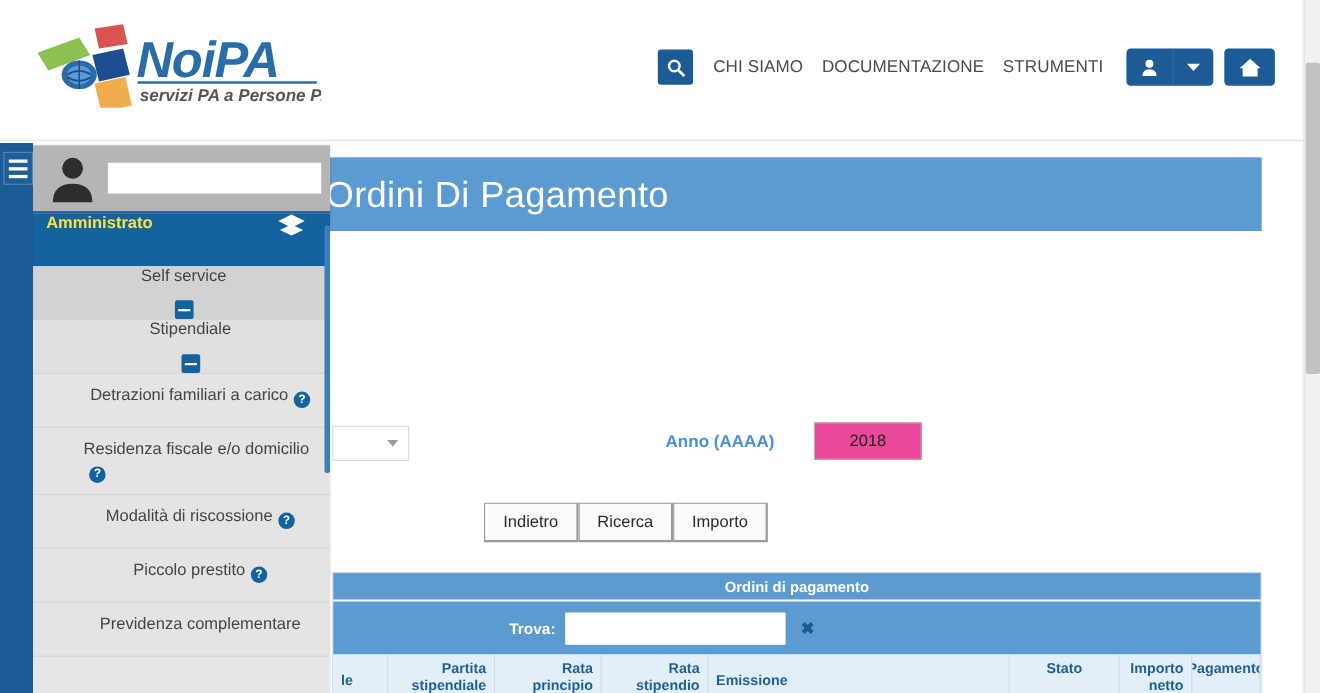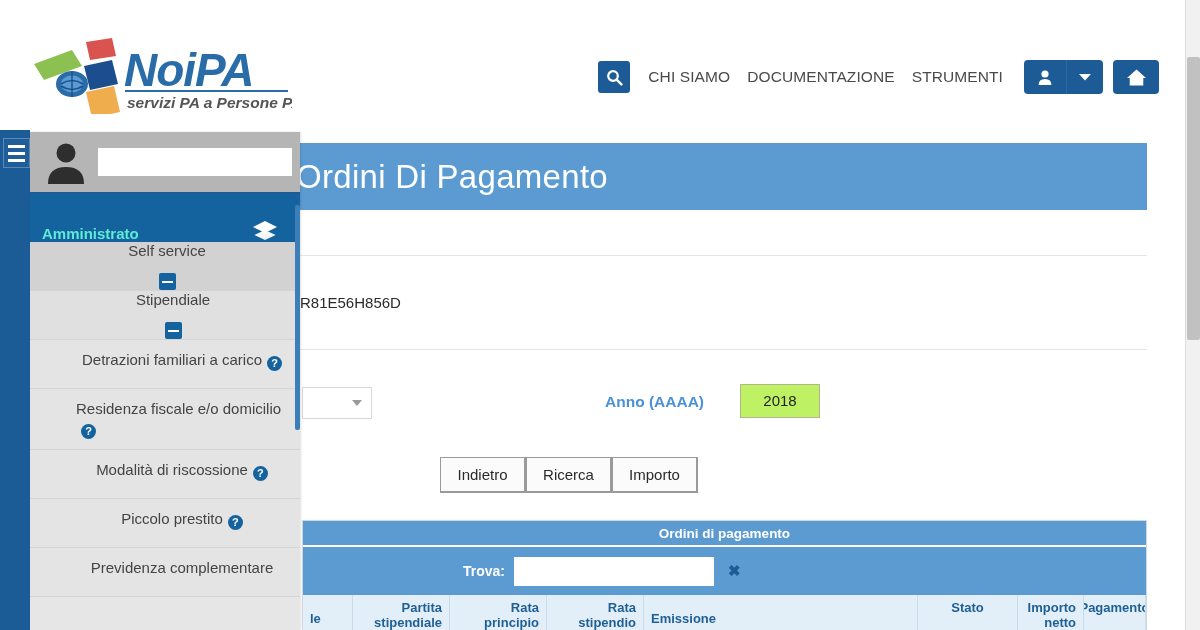--- a/index.html
+++ b/index.html
@@ -13,21 +13,21 @@
   }
   #page {
     position: relative;
     width: 1200px; height: 630px;
     overflow: hidden;
     background: #ffffff;
   }
 
   
   .site-header {
-    position: absolute; left: 0; top: 16px;
+    position: absolute; left: 0; top: 0;
     width: 1185px; height: 128px;
     background: #ffffff;
     border-bottom: 1px solid #e2e2e2;
   }
   .logo-wrap {
     position: absolute; left: 24px; top: 18px;
     width: 270px; height: 80px;
   }
   .logo-svg { display: block; }
 
@@ -118,22 +118,22 @@
   }
   .sb-avatar { width: 52px; height: 44px; flex: 0 0 52px; }
   .sb-name-field {
     flex: 1; height: 28px;
     background: #ffffff;
     margin-left: 6px;
   }
   .sb-section {
     height: 48px;
     background: #14639e;
-    color: #5eead4;
-    display: flex; align-items: flex-end; justify-content: space-between;
+    color: #fde047;
+    display: flex; align-items: flex-start; justify-content: space-between;
     padding: 0 22px 0 12px;
     font-size: 15px;
     font-weight: bold;
     cursor: pointer;
   }
   .sb-row {
     min-height: 49px;
     display: flex; align-items: center; justify-content: space-between;
     border-bottom: 1px solid #d4d4d4;
     font-size: 15px;
@@ -230,22 +230,22 @@
     border-top: 6px solid #9a9a9a;
   }
   .anno-label {
     position: absolute; left: 305px; top: 6px;
     font-size: 15.5px;
     color: #4a90d9;
     font-weight: bold;
   }
   .anno-input {
     position: absolute; left: 440px; top: -3px;
-    width: 80px; height: 34px;
-    background: #bef264;
+    width: 98px; height: 34px;
+    background: #ec4899;
     border: 1px solid #b6b68b;
     font-size: 15px;
     color: #222;
     text-align: center;
     line-height: 32px;
     font-family: "Liberation Sans", sans-serif;
   }
   .btn-row {
     position: absolute; left: 140px; top: 70px;
     display: flex; 
@@ -399,23 +399,20 @@
     <span></span>
     <span></span>
   </div>
 
   <div class="main">
 
     <div class="page-banner">
       <span class="t">Ordini Di Pagamento</span>
     </div>
 
-    <div class="cf-row">
-      <span class="cf-val">R81E56H856D</span>
-    </div>
 
     <div class="form-area">
       <div class="select-box">
         <span class="caret-dn"></span>
       </div>
       <span class="anno-label">Anno (AAAA)</span>
       <div class="anno-input">2018</div>
 
       <div class="btn-row">
         <div class="btn">Indietro</div>

